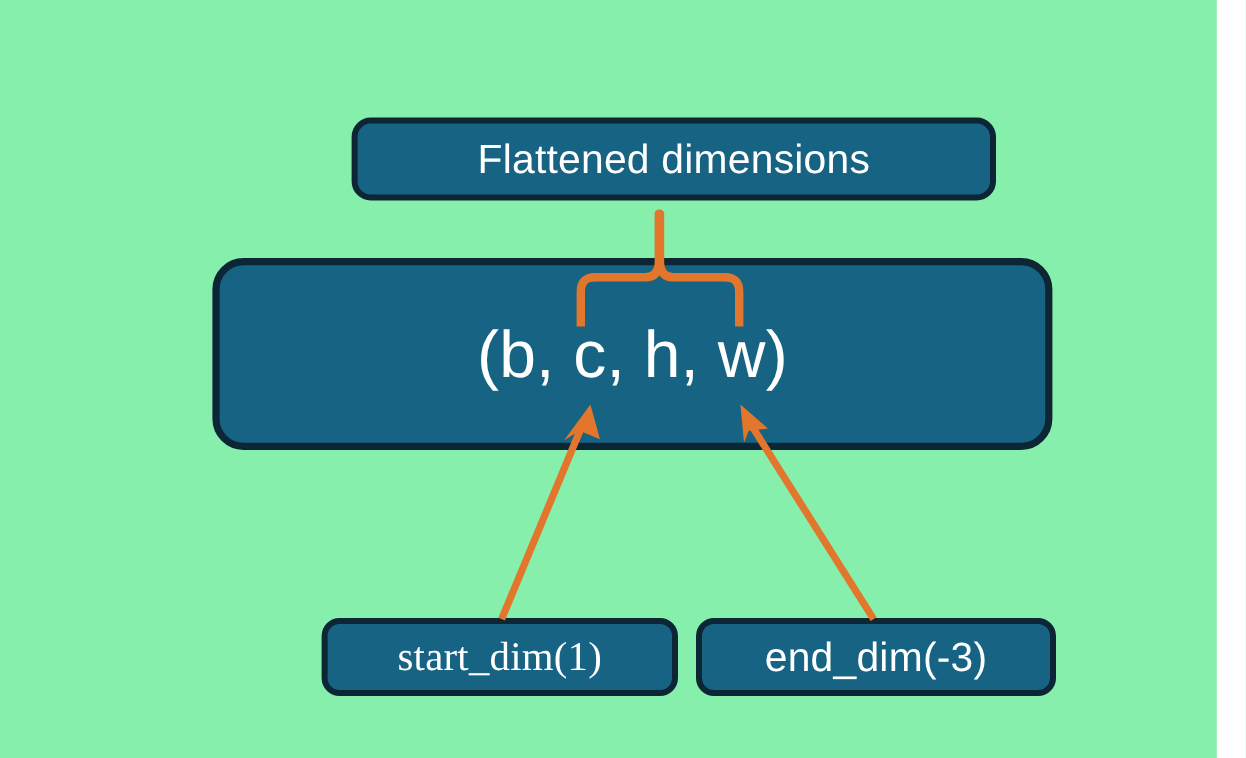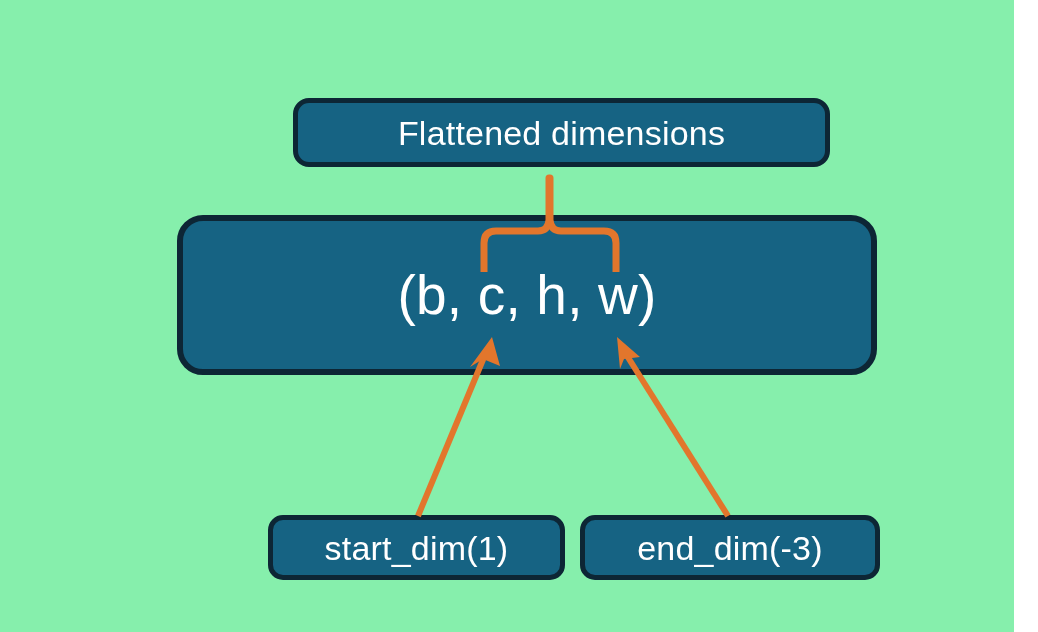--- a/index.html
+++ b/index.html
@@ -56,20 +56,21 @@
   }
 
   
   #node-startdim {
     left: 268px;
     top: 515px;
     width: 297px;
     height: 65px;
     border-radius: 15px;
     font-size: 34px;
+    font-family: Liberation Serif, serif;
   }
 
   
   #node-enddim {
     left: 580px;
     top: 515px;
     width: 300px;
     height: 65px;
     border-radius: 15px;
     font-size: 34px;

